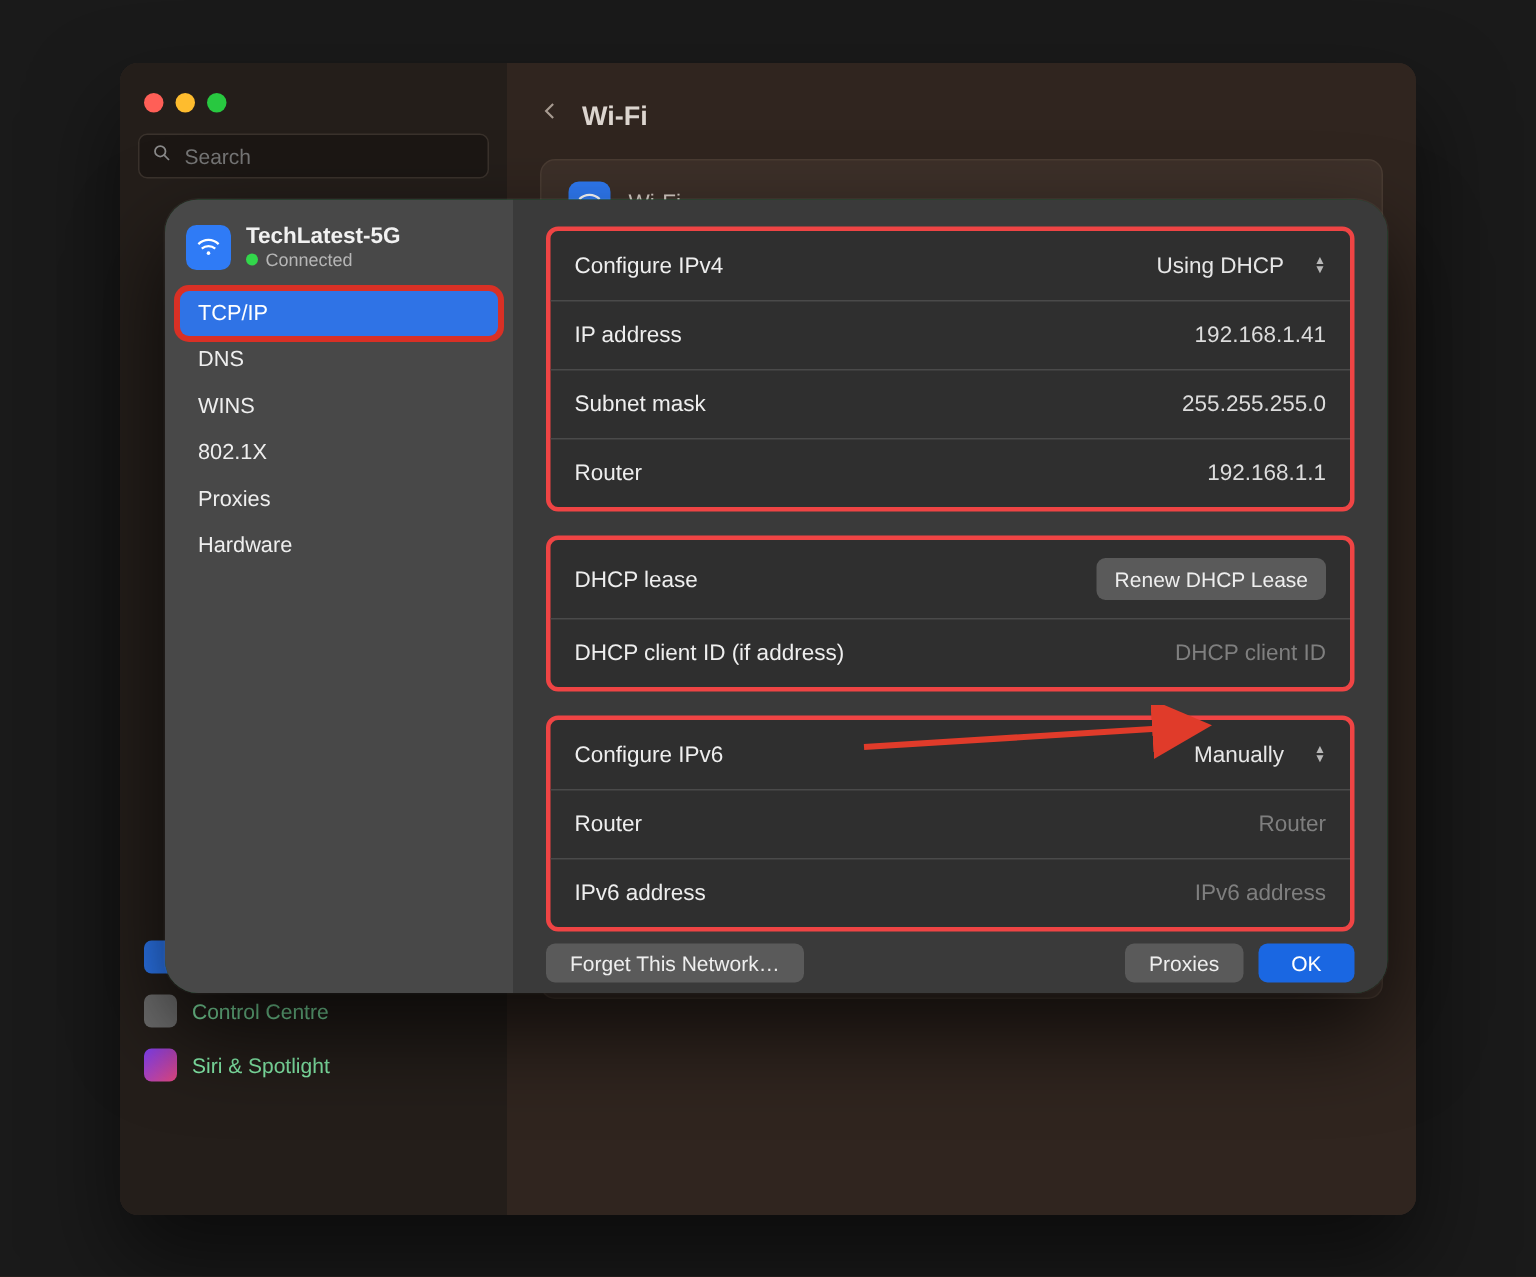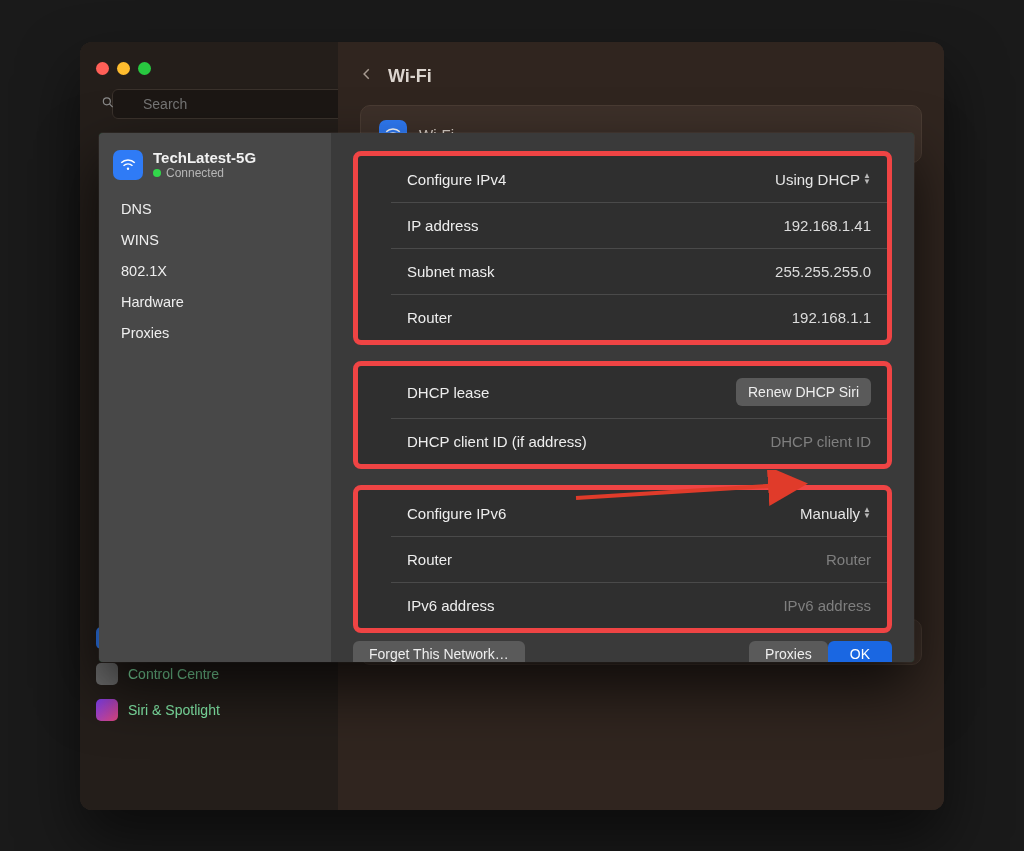--- a/index.html
+++ b/index.html
@@ -31,21 +31,21 @@
     background: #241e1a;
     display: flex; flex-direction: column;
     padding-top: 10px;
   }
   .traffic-lights { display:flex; gap:8px; padding: 10px 16px 14px; }
   .tldot { width:13px; height:13px; border-radius:50%; }
   .tldot.red{background:#ff5f57;} .tldot.yellow{background:#febc2e;} .tldot.green{background:#28c840;}
   .search-wrap { margin: 0 12px 12px; position:relative; }
   .search-wrap input{
     width:100%; background:#1c1714; border:1px solid #3a322c; border-radius:6px;
-    padding:6px 10px 6px 30px; color:#aaa; font-size:14px;margin-left:20px;
+    padding:6px 10px 6px 30px; color:#aaa; font-size:14px;
   }
   .search-wrap .mag{
     position:absolute; left:9px; top:50%; transform:translateY(-50%);
     color:#8a8a8a;
   }
   .side-list { flex:1; overflow:hidden; padding:0 8px; }
   .side-item { display:flex; align-items:center; gap:10px; padding:6px 8px; border-radius:6px; color:#86efac; font-size:14px; margin-bottom:2px;}
   .side-item .badge{width:22px;height:22px;border-radius:5px;background:#555;flex-shrink:0;}
 
   .win-main { flex:1; background:#30251f; position:relative; padding: 0 22px; }
@@ -60,24 +60,24 @@
   }
   .wifi-badge {
     width:28px;height:28px;border-radius:7px;background:#2f7bf6;display:flex;align-items:center;justify-content:center;flex-shrink:0;
   }
   .no-net { text-align:center; color:#9c928a; font-size:14px; padding:28px 0 34px; }
   .panel-bg.no-net-panel {justify-content:center;}
 
   
   .sheet {
     position:absolute;
-    top: 133px; left: 99px;
+    top: 133px; left: 110px;
     width: 815px; height: 529px;
     background: #14532d;
-    border-radius: 4px;
+    border-radius: 22px;
     box-shadow: 0 26px 60px rgba(0,0,0,.7), 0 0 0 1px rgba(255,255,255,.05);
     display:flex;
     overflow:hidden;
   }
   .sheet-side {
     width: 232px;
     background:#484848;
     padding-top:16px;
     color:#f1f1f1;
     display:flex; flex-direction:column;
@@ -97,44 +97,43 @@
   .tab.selected { background:#2f73e6; color:#fff; }
   .tab.highlighted-red { box-shadow: 0 0 0 4px #d93025; }
 
   .sheet-main {
     flex:1; background:#3a3a3a; padding:18px 22px 14px;
     display:flex; flex-direction:column;
     color:#f0f0f0;
   }
   .group {
     background:#2f2f2f;
-    border:5px solid #ef4444;
+    border:3px solid #ef4444;
     border-radius:8px;
     margin-bottom:16px;
-    padding-left:33px;
   }
   .row {
     display:flex; align-items:center; justify-content:space-between;
     padding:12px 16px;
     border-top:1px solid #4a4a4a;
     min-height:46px;
   }
   .row:first-child{border-top:none;}
   .row .label{font-size:15px;color:#eee;}
   .row .val{font-size:15px;color:#dcdcdc;}
   .row .val.ph{color:#7f7f7f;}
   .popup-btn{
-    display:inline-flex;align-items:center;gap:3px;font-size:15px;color:#e6e6e6;
+    display:inline-flex;align-items:center;gap:20px;font-size:15px;color:#e6e6e6;
   }
   .popup-btn .updn{display:inline-flex;flex-direction:column;line-height:6px;font-size:8px;color:#b8b8b8;}
   .renew-btn{
     background:#5a5a5a;border:none;border-radius:6px;color:#eee;padding:6px 12px;font-size:14px;
   }
   .sheet-footer{
-    margin-top:auto; padding-top:8px; display:flex; align-items:center; 
+    margin-top:auto; padding-top:8px; display:flex; align-items:center; gap:10px;
   }
   .sheet-footer .spacer{flex:1;}
   .btn{
     border:none;border-radius:6px;padding:5px 16px;font-size:14px;
     background:#5a5a5a;color:#eee;
   }
   .btn.primary{background:#1a67e2;color:#fff;padding:5px 22px;}
 
   
   .arrow-anno{
@@ -218,25 +217,26 @@
           </svg>
       </span>
       <div>
         <div class="ntitle">TechLatest-5G</div>
         <div class="nsub">
             <span>Connected</span>
           </div>
       </div>
     </div>
     <div class="tab-list">
+      <div class="tab selected highlighted-red">TCP/IP</div>
       <div class="tab">DNS</div>
       <div class="tab">WINS</div>
       <div class="tab">802.1X</div>
+      <div class="tab">Proxies</div>
       <div class="tab">Hardware</div>
-      <div class="tab">Proxies</div>
     </div>
   </div>
 
   <div class="sheet-main">
 
     <div class="group">
       <div class="row">
         <span class="label">Configure IPv4</span>
         <span class="popup-btn">
           <span>Using DHCP</span>
@@ -253,21 +253,21 @@
       </div>
       <div class="row">
         <span class="label">Router</span>
         <span class="val">192.168.1.1</span>
       </div>
     </div>
 
     <div class="group">
       <div class="row">
         <span class="label">DHCP lease</span>
-        <button class="renew-btn">Renew DHCP Siri</button>
+        <button class="renew-btn">Renew DHCP Lease</button>
       </div>
       <div class="row">
         <span class="label">DHCP client ID (if address)</span>
         <span class="val ph">DHCP client ID</span>
       </div>
     </div>
 
     <div class="group" style="margin-bottom:0">
       <div class="row">
         <span class="label">Configure IPv6</span>

